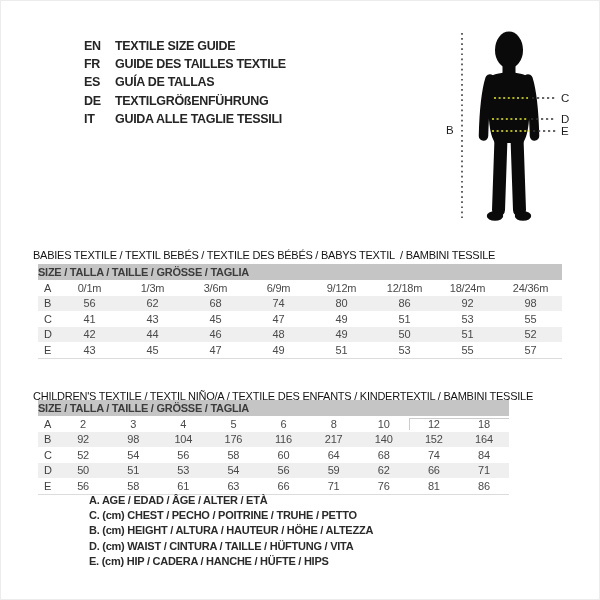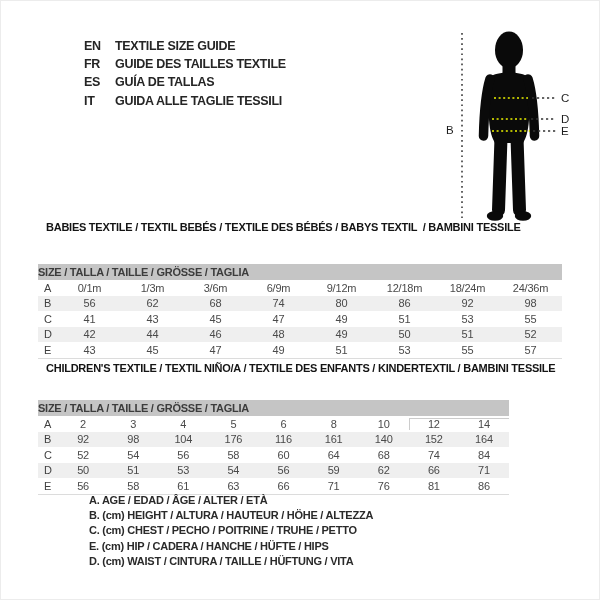--- a/index.html
+++ b/index.html
@@ -14,21 +14,21 @@
   .langs{position:absolute;left:44px;top:37px;}
   .lang-row{display:flex;line-height:18.2px;font-size:12.5px;font-weight:bold;color:#252525;letter-spacing:-0.3px;padding-left:40px;}
   .lang-code{width:31px;}
   .lang-label{white-space:pre;}
 
   
   .figure{position:absolute;left:430px;top:20px;width:160px;height:205px;}
   .figure text{font-family:"Liberation Sans","DejaVu Sans",sans-serif;font-size:11.5px;fill:#1f1f1f;}
 
   
-  .sec-title{position:absolute;left:46px;font-size:11px;font-weight:bold;color:#141414;letter-spacing:-0.25px;white-space:pre;}
+  .sec-title{position:absolute;left:33px;font-size:11px;font-weight:normal;color:#141414;letter-spacing:-0.25px;white-space:pre;margin-top:28px;}
   .babies-title{top:221px;}
   .children-title{top:362px;}
 
   
   .size-table{position:absolute;left:38px;border-bottom:1px solid #dcdcdc;}
   .babies-table{top:245px;width:524px;}
   .children-table{top:381px;width:471px;}
   .thead{height:16px;background:#c5c5c5;display:flex;align-items:center;
          font-size:11px;font-weight:bold;color:#3c3c3c;letter-spacing:-0.25px;margin-top:19px;}
   .trow{display:flex;align-items:center;height:15.5px;font-size:11px;color:#4a4a4a;letter-spacing:-0.2px;}
@@ -54,20 +54,24 @@
     </div>
     <div class="lang-row">
       <span class="lang-code">FR</span>
       <span class="lang-label">GUIDE DES TAILLES TEXTILE</span>
     </div>
     <div class="lang-row">
       <span class="lang-code">ES</span>
       <span class="lang-label">GUÍA DE TALLAS</span>
     </div>
     <div class="lang-row">
+      <span class="lang-code">DE</span>
+      <span class="lang-label">TEXTILGRÖßENFÜHRUNG</span>
+    </div>
+    <div class="lang-row">
       <span class="lang-code">IT</span>
       <span class="lang-label">GUIDA ALLE TAGLIE TESSILI</span>
     </div>
   </div>
 
 <svg class="figure" viewBox="0 0 160 205">
 
   <g fill="#0a0a0a" stroke="none">
     <ellipse cx="79" cy="30" rx="14" ry="18.5"></ellipse>
     <rect x="72.5" y="44" width="13" height="10"></rect>
@@ -165,30 +169,30 @@
       <div class="trow">
         <span class="tlabel">A</span>
         <span class="tcell">2</span>
         <span class="tcell">3</span>
         <span class="tcell">4</span>
         <span class="tcell">5</span>
         <span class="tcell">6</span>
         <span class="tcell">8</span>
         <span class="tcell">10</span>
         <span class="tcell hl hl-first">12</span>
-        <span class="tcell hl">14</span>
+        <span class="tcell hl">18</span>
       </div>
       <div class="trow">
         <span class="tlabel">B</span>
         <span class="tcell">92</span>
         <span class="tcell">98</span>
         <span class="tcell">104</span>
         <span class="tcell">176</span>
         <span class="tcell">116</span>
-        <span class="tcell">161</span>
+        <span class="tcell">217</span>
         <span class="tcell">140</span>
         <span class="tcell">152</span>
         <span class="tcell">164</span>
       </div>
       <div class="trow">
         <span class="tlabel">C</span>
         <span class="tcell">52</span>
         <span class="tcell">54</span>
         <span class="tcell">56</span>
         <span class="tcell">58</span>
@@ -220,17 +224,17 @@
         <span class="tcell">71</span>
         <span class="tcell">76</span>
         <span class="tcell">81</span>
         <span class="tcell">86</span>
       </div>
     </div>
 </div>
 
 <div class="legend">
     <div class="legend-item">A. AGE / EDAD / ÂGE / ALTER / ETÀ</div>
+    <div class="legend-item">C. (cm) CHEST / PECHO / POITRINE / TRUHE / PETTO</div>
     <div class="legend-item">B. (cm) HEIGHT / ALTURA / HAUTEUR / HÖHE / ALTEZZA</div>
-    <div class="legend-item">C. (cm) CHEST / PECHO / POITRINE / TRUHE / PETTO</div>
+    <div class="legend-item">D. (cm) WAIST / CINTURA / TAILLE / HÜFTUNG / VITA</div>
     <div class="legend-item">E. (cm) HIP / CADERA / HANCHE / HÜFTE / HIPS</div>
-    <div class="legend-item">D. (cm) WAIST / CINTURA / TAILLE / HÜFTUNG / VITA</div>
   </div>
 
 </body></html>

